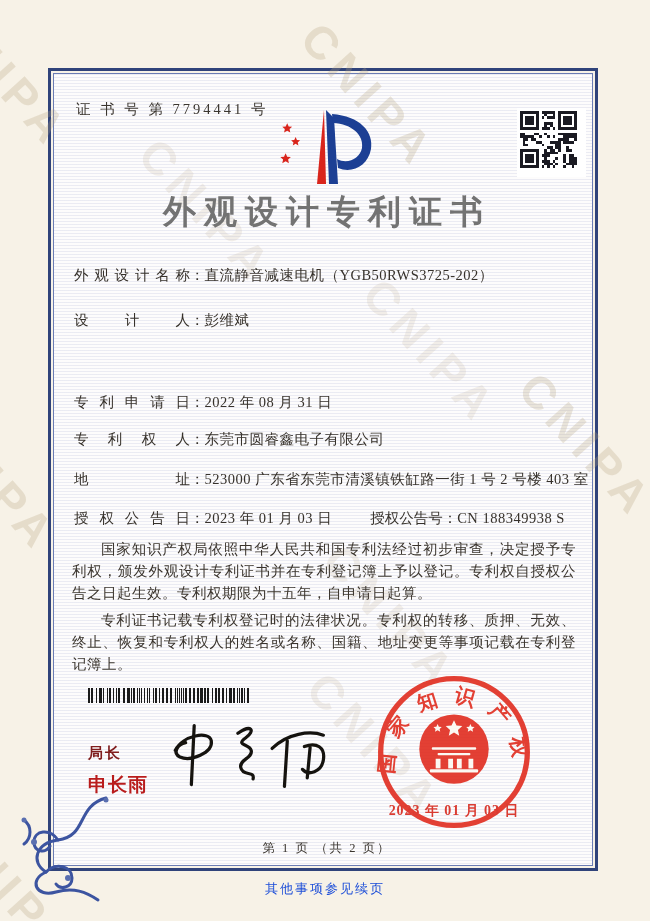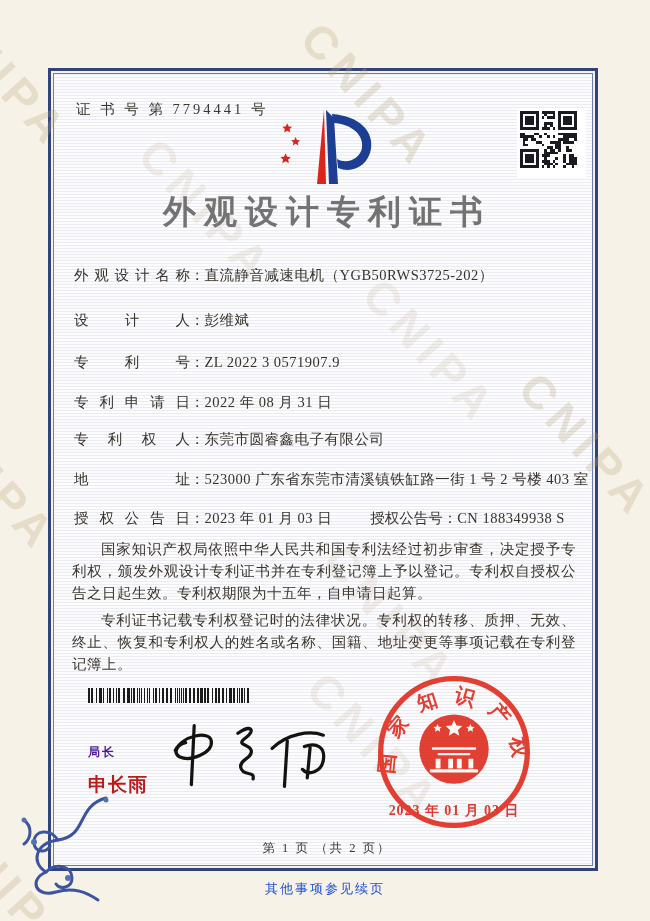--- a/index.html
+++ b/index.html
@@ -52,21 +52,21 @@
   .row .val{letter-spacing:0.5px;}
   .row .val2wrap{margin-left:38px;}
   
   .paras{left:24px;top:470px;width:504px;font-size:14.5px;line-height:22px;
     text-align:justify;color:#3a342d;letter-spacing:0.5px;}
   .paras p{margin:0 0 5px 0;text-indent:2em;}
   
   .barcode{left:40px;top:620px;width:162px;height:15px;}
   .seal{left:324px;top:602px;width:164px;height:164px;opacity:0.9;mix-blend-mode:multiply;}
   .signer-title{left:40px;top:676px;font-family:Liberation Mono, monospace;
-    font-size:12px;font-weight:600;color:#4c1d95;letter-spacing:2px;}
+    font-size:15px;font-weight:600;color:#7f1d1d;letter-spacing:2px;}
   .signer-name{left:40px;top:704px;font-family:"Liberation Sans","DejaVu Sans",sans-serif;
     font-size:19px;font-weight:600;color:#b91c1c;letter-spacing:1px;}
   .signature{left:112px;top:648px;}
   .page-info{left:0;top:772px;width:100%;text-align:center;font-size:12.5px;
     letter-spacing:2px;color:#3a352f;}
   
   .continuation{position:absolute;left:0;top:880px;width:100%;text-align:center;
     font-size:13px;letter-spacing:2px;color:#1d4ed8;z-index:3;}
   .flourish{position:absolute;left:12px;top:792px;z-index:4;pointer-events:none;}
 </style>
@@ -330,23 +330,20 @@
   </div>
 
   <div class="title">外观设计专利证书</div>
 
   <div class="row" style="top:198px">
     <span class="lbl">外观设计名称</span>：<span class="val">直流静音减速电机（YGB50RWS3725-202）</span>
   </div>
   <div class="row" style="top:243px">
     <span class="lbl">设 计 人</span>：<span class="val">彭维斌</span>
   </div>
-  <div class="row" style="top:285px">
-    <span class="lbl">专 利 号</span>：<span class="val">ZL 2022 3 0571907.9</span>
-  </div>
   <div class="row" style="top:325px">
     <span class="lbl">专利申请日</span>：<span class="val">2022 年 08 月 31 日</span>
   </div>
   <div class="row" style="top:362px">
     <span class="lbl">专 利 权 人</span>：<span class="val">东莞市圆睿鑫电子有限公司</span>
   </div>
   <div class="row" style="top:402px">
     <span class="lbl">地 址</span>：<span class="val">523000 广东省东莞市清溪镇铁缸路一街 1 号 2 号楼 403 室</span>
   </div>
   <div class="row" style="top:441px">

